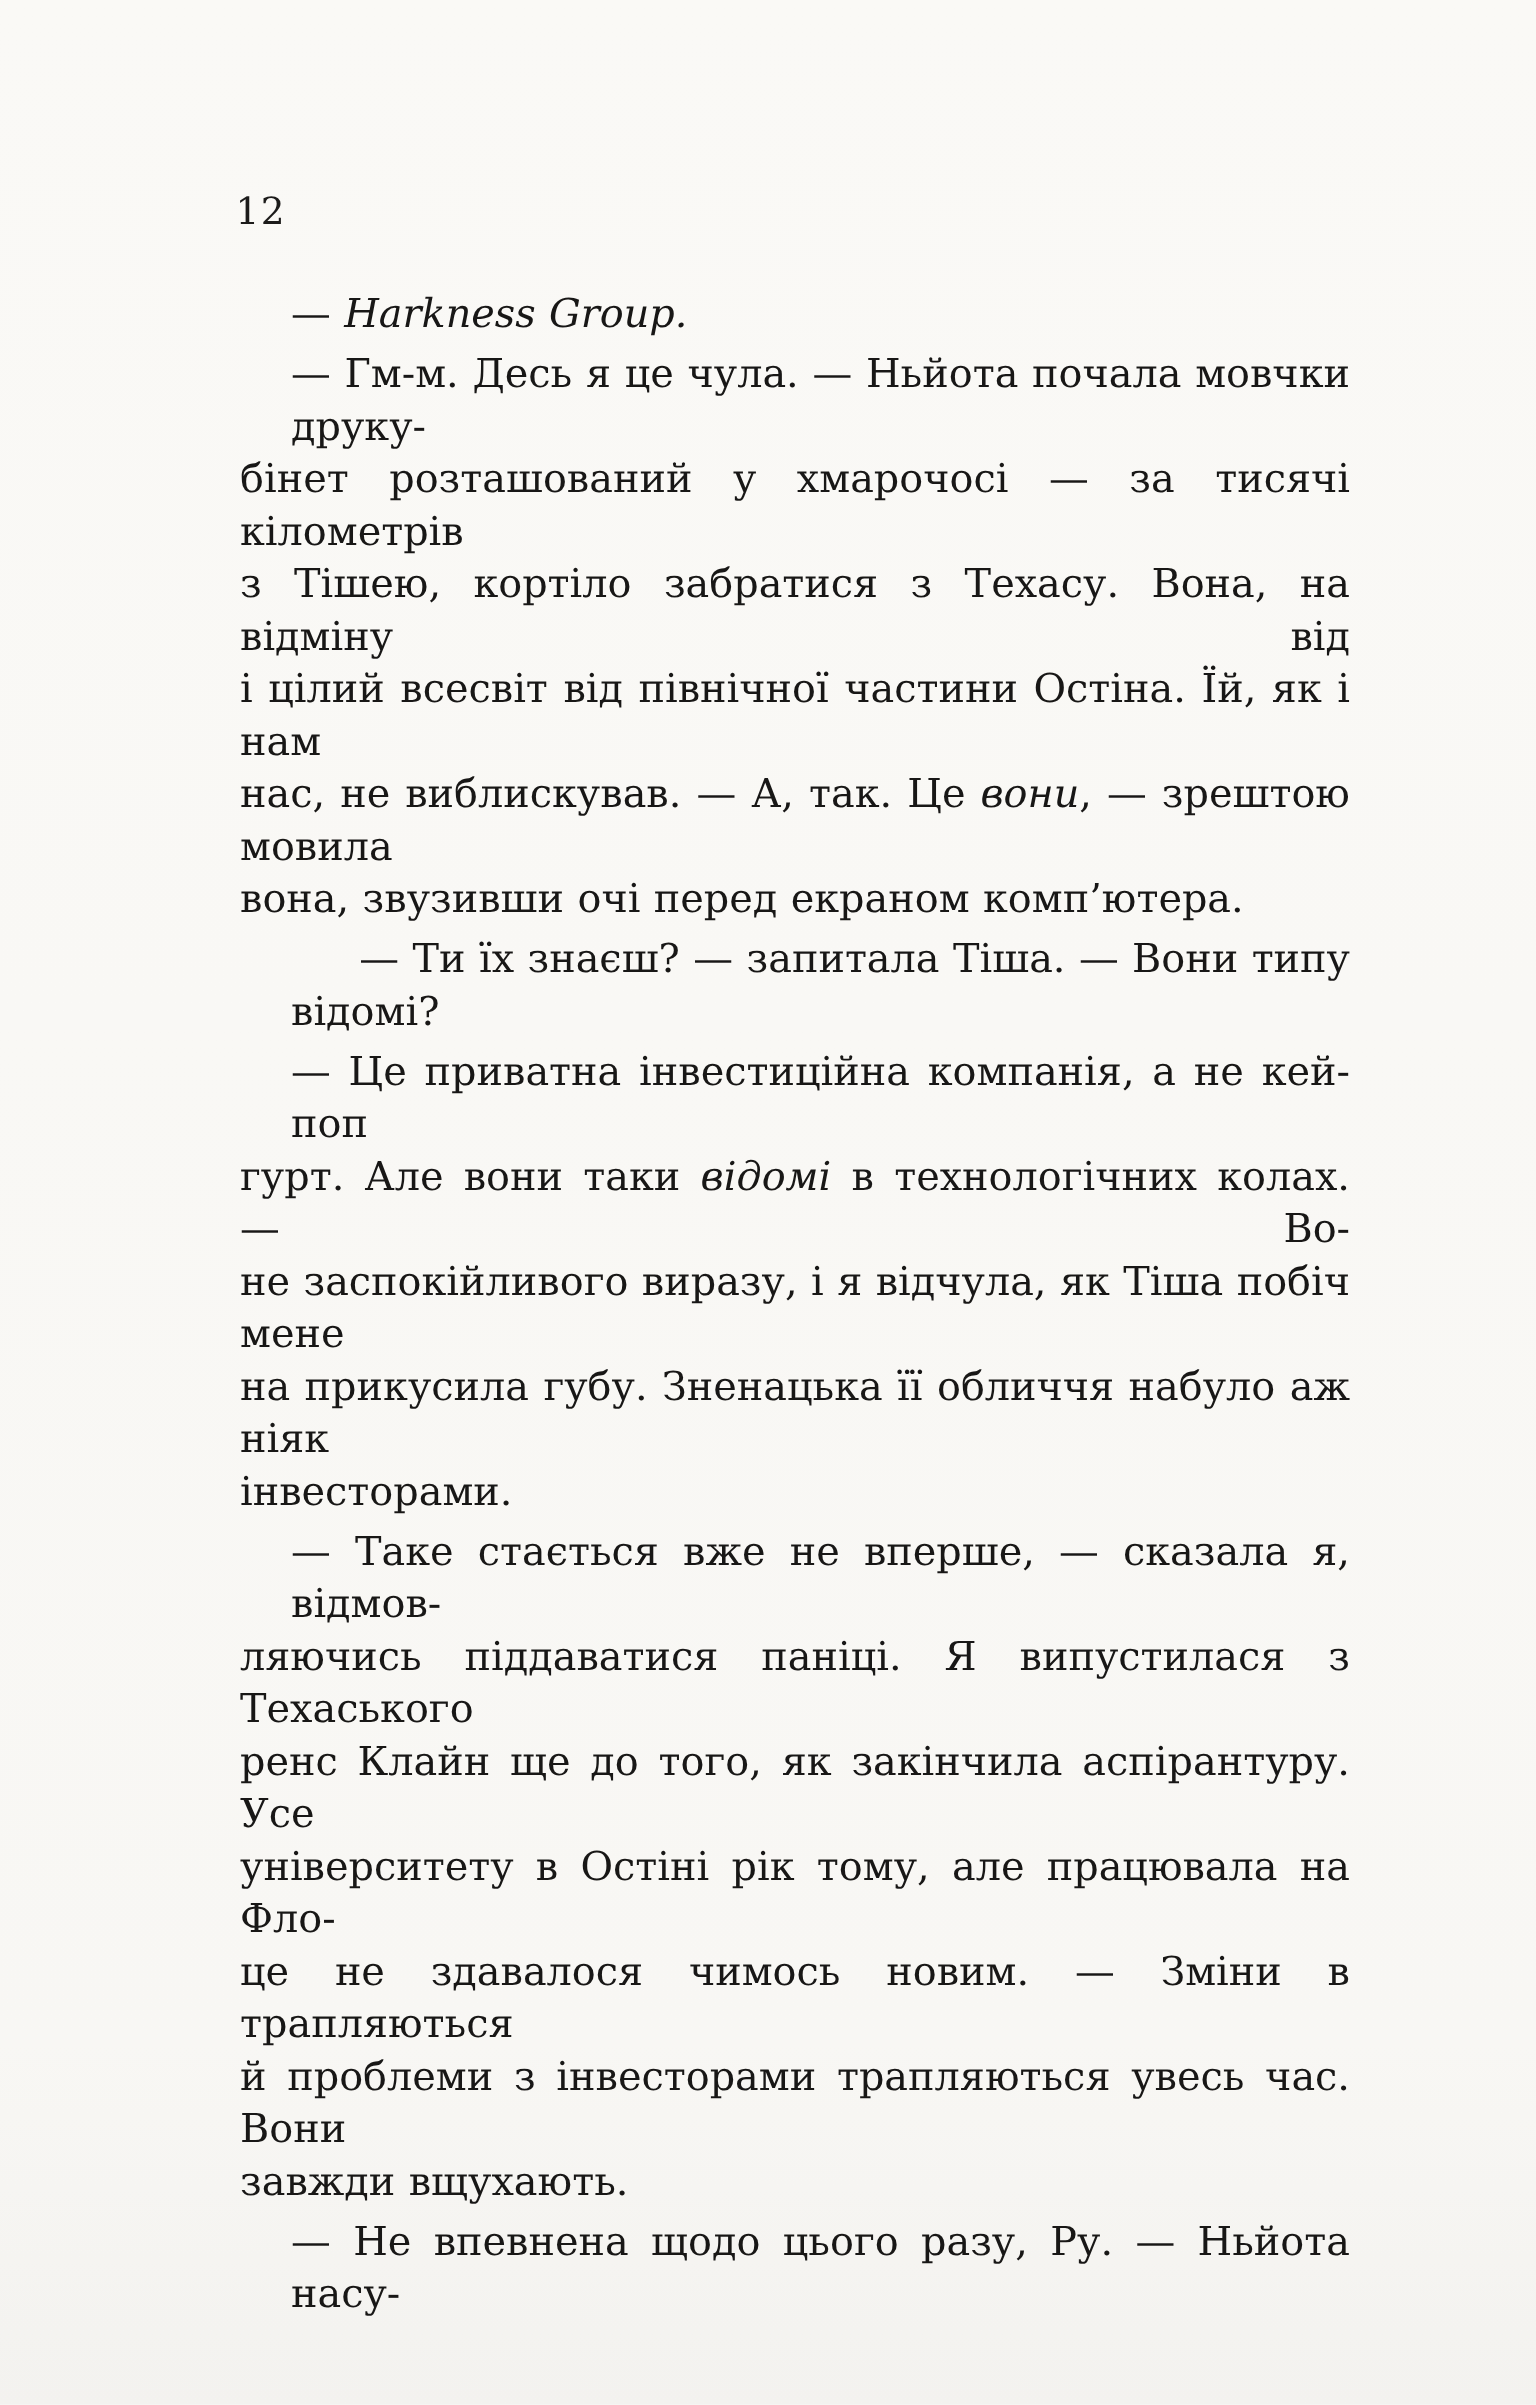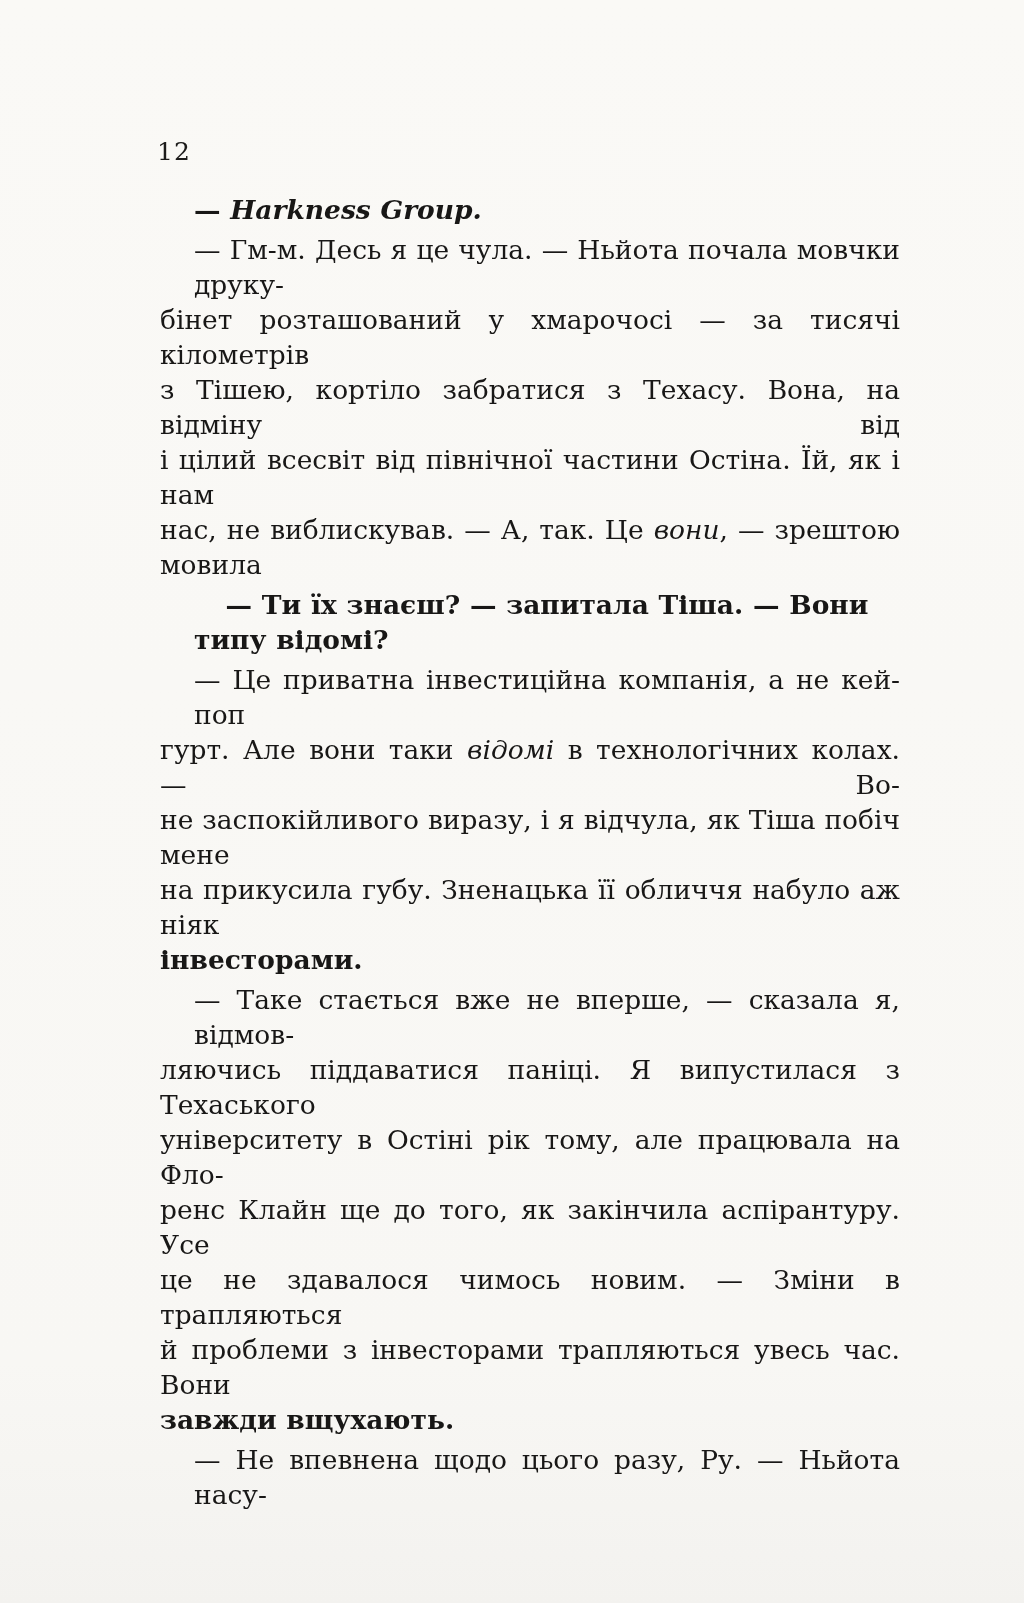--- a/index.html
+++ b/index.html
@@ -16,21 +16,21 @@
     color: #181716;
   }
   .page {
     position: absolute;
     inset: 0;
     background: linear-gradient(180deg, #faf9f6 0%, #f8f7f4 85%, #f3f2ef 100%);
   }
   .page-number {
     position: absolute;
     left: 157px;
-    top: 137px;
+    top: 126px;
     font-size: 25px;
     letter-spacing: 1px;
     color: #1c1b1a;
   }
   .text-block {
     position: absolute;
     left: 160px;
     top: 192px;
     width: 740px;
     font-size: 26.5px;
@@ -43,59 +43,59 @@
   .line {
     text-align: justify;
     text-align-last: justify;
     white-space: normal;
     word-spacing: 0.02em;
   }
   .line.first {
     padding-left: 34px;
   }
   .line.last {
-    text-align: center;
+    text-align: right;
     text-align-last: left;
-    font-weight: bold;
   }
   .line i {
     font-style: italic;
   }
 </style>
 </head>
 <body>
 
 <div class="page">
   <div class="page-number">12</div>
   <div class="text-block">
       <div class="paragraph">
         <div class="line first last"><span>— </span><i>Harkness Group.</i></div>
       </div>
       <div class="paragraph">
         <div class="line first"><span>— Гм-м. Десь я це чула. — Ньйота почала мовчки друку-</span></div>
         <div class="line"><span>бінет розташований у хмарочосі — за тисячі кілометрів</span></div>
         <div class="line"><span>з Тішею, кортіло забратися з Техасу. Вона, на відміну від</span></div>
         <div class="line"><span>і цілий всесвіт від північної частини Остіна. Їй, як і нам</span></div>
         <div class="line"><span>нас, не виблискував. — А, так. Це </span><i>вони</i><span>, — зрештою мовила</span></div>
+        <div class="line last"><span>вона, звузивши очі перед екраном комп’ютера.</span></div>
       </div>
       <div class="paragraph">
         <div class="line first last"><span>— Ти їх знаєш? — запитала Тіша. — Вони типу відомі?</span></div>
       </div>
       <div class="paragraph">
         <div class="line first"><span>— Це приватна інвестиційна компанія, а не кей-поп</span></div>
         <div class="line"><span>гурт. Але вони таки </span><i>відомі</i><span> в технологічних колах. — Во-</span></div>
         <div class="line"><span>не заспокійливого виразу, і я відчула, як Тіша побіч мене</span></div>
         <div class="line"><span>на прикусила губу. Зненацька її обличчя набуло аж ніяк</span></div>
         <div class="line last"><span>інвесторами.</span></div>
       </div>
       <div class="paragraph">
         <div class="line first"><span>— Таке стається вже не вперше, — сказала я, відмов-</span></div>
         <div class="line"><span>ляючись піддаватися паніці. Я випустилася з Техаського</span></div>
+        <div class="line"><span>ренс Клайн ще до того, як закінчила аспірантуру. Усе</span></div>
         <div class="line"><span>університету в Остіні рік тому, але працювала на Фло-</span></div>
-        <div class="line"><span>ренс Клайн ще до того, як закінчила аспірантуру. Усе</span></div>
         <div class="line"><span>це не здавалося чимось новим. — Зміни в трапляються</span></div>
         <div class="line"><span>й проблеми з інвесторами трапляються увесь час. Вони</span></div>
         <div class="line last"><span>завжди вщухають.</span></div>
       </div>
       <div class="paragraph">
         <div class="line first"><span>— Не впевнена щодо цього разу, Ру. — Ньйота насу-</span></div>
       </div>
     </div>
 </div>
 

